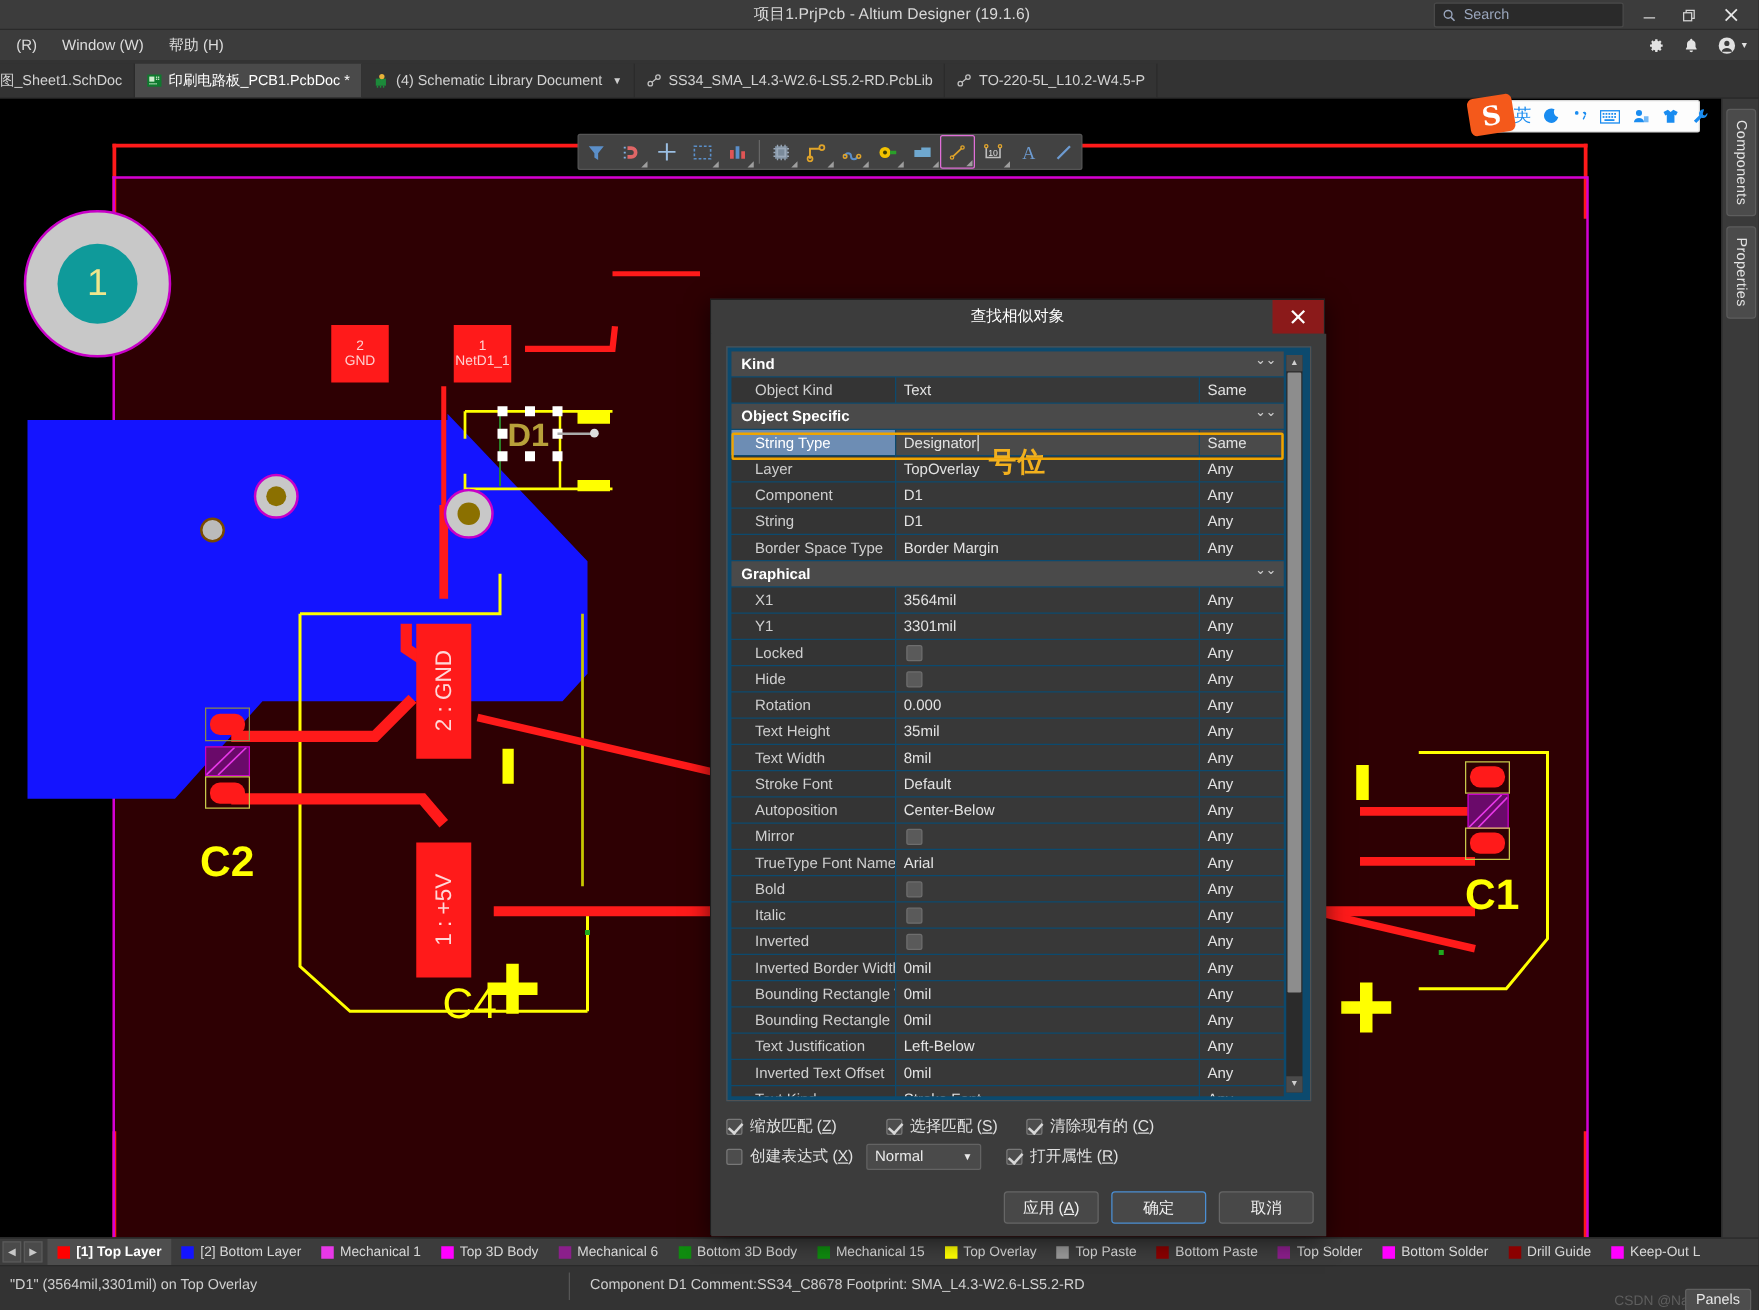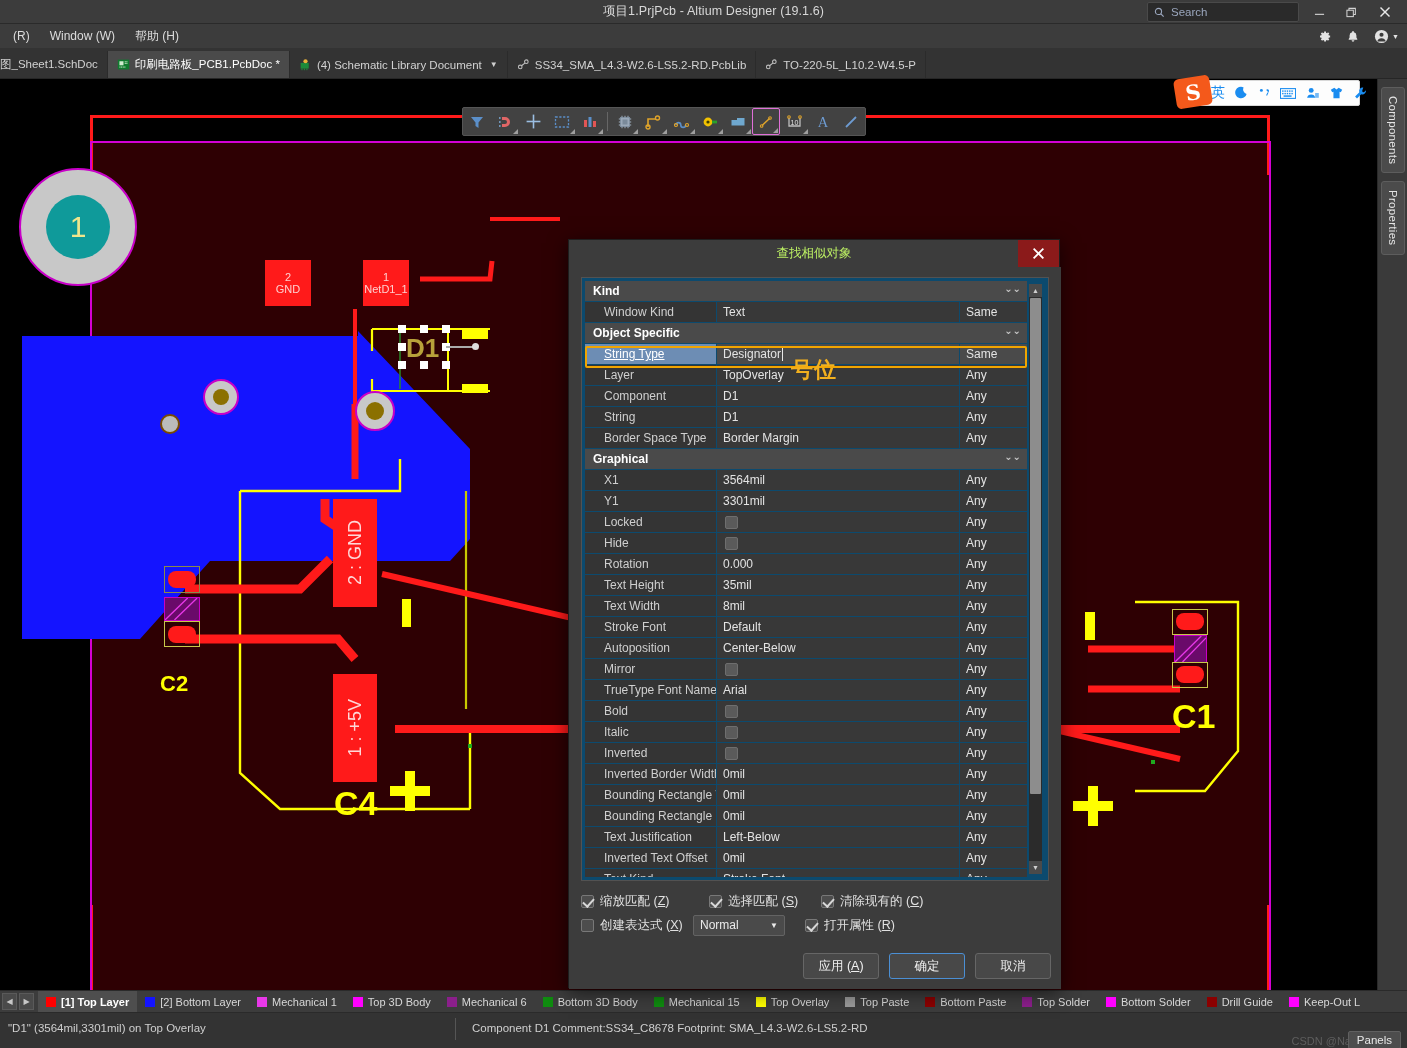--- a/index.html
+++ b/index.html
@@ -153,21 +153,21 @@
 
   
   .dialog {
     position:absolute; left:568px; top:239px; width:492px; height:749px;
     background:#3c3c3c; border:1px solid #1e1e1e;
     box-shadow:0 4px 18px rgba(0,0,0,.6); z-index:60;
   }
   .dlg-title {
     height:27px; background:#3c3c3c; position:relative;
     display:flex; align-items:center; justify-content:center;
-    color:#bef264; font-size:12.5px;
+    color:#ffffff; font-size:12.5px;
   }
   .dlg-close {
     position:absolute; right:0; top:0; width:41px; height:27px;
     background:#8b1a1a; color:#fff; font-size:14px;
     display:flex; align-items:center; justify-content:center;
   }
   .dlg-body { position:absolute; left:0; top:27px; width:492px; height:722px; background:#3c3c3c; }
 
   .grid-wrap {
     position:absolute; left:12px; top:10px; width:468px; height:604px;
@@ -194,21 +194,21 @@
   }
   .gval {
     flex:1; background:#383838; color:#e3e3e3;
     display:flex; align-items:center; padding-left:6px; margin-left:1px;
     white-space:nowrap; overflow:hidden;
   }
   .gmatch {
     width:67px; flex:0 0 67px; background:#383838; color:#e3e3e3;
     display:flex; align-items:center; padding-left:6px; margin-left:1px;
   }
-  .grow.selected .gname { background:#6d8db4; color:#ffffff;text-decoration:underline; }
+  .grow.selected .gname { background:#6d8db4; color:#ffffff; }
   .grow.selected .gval  { background:#4a4a4a; }
   .grow.selected .gmatch{ background:#4a4a4a; }
   .sel-outline {
     position:absolute; left:0; top:65px; width:442px; height:22px;
     border:2px solid #f0a500; border-radius:2px; pointer-events:none;
   }
   .cbbox {
     width:13px; height:13px; background:#5a5a5a; border:1px solid #6e6e6e;
     border-radius:2px; margin-left:2px;
   }
@@ -474,23 +474,23 @@
     <div style="position:absolute;left:164px;top:487px;width:36px;height:27px;border:1.5px solid #8a8a4a"></div>
     <div style="position:absolute;left:168px;top:492px;width:28px;height:17px;border-radius:8px;background:#ff1a1a"></div>
     <div style="position:absolute;left:164px;top:518px;width:36px;height:24px;background:#6a0a6a;border:1px solid #c800c8">
       <svg width="100%" height="100%" viewBox="0 0 36 24" preserveAspectRatio="none">
         <line x1="0" y1="24" x2="24" y2="0" stroke="#e838e8" stroke-width="1.4"></line>
         <line x1="10" y1="24" x2="34" y2="0" stroke="#e838e8" stroke-width="1.4"></line>
       </svg>
     </div>
     <div style="position:absolute;left:164px;top:542px;width:36px;height:26px;border:1.5px solid #c8c84a"></div>
     <div style="position:absolute;left:168px;top:547px;width:28px;height:17px;border-radius:8px;background:#ff1a1a"></div>
-    <div style="position:absolute;left:160px;top:592px;color:#ffff00;font-size:22px;font-weight:bold">C2</div>
-
-    <div style="position:absolute;left:334px;top:705px;color:#ffff00;font-size:34px;font-weight:bold">C4</div>
+    <div style="position:absolute;left:160px;top:592px;color:#ffff00;font-size:34px;font-weight:bold">C2</div>
+
+    <div style="position:absolute;left:354px;top:705px;color:#ffff00;font-size:34px;font-weight:normal">C4</div>
 
     <div style="position:absolute;left:1172px;top:530px;width:36px;height:26px;border:1.5px solid #c8c84a"></div>
     <div style="position:absolute;left:1176px;top:534px;width:28px;height:17px;border-radius:8px;background:#ff1a1a"></div>
     <div style="position:absolute;left:1174px;top:556px;width:33px;height:28px;background:#6a0a6a;border:1px solid #c800c8">
       <svg width="100%" height="100%" viewBox="0 0 33 28" preserveAspectRatio="none">
         <line x1="0" y1="28" x2="28" y2="0" stroke="#e838e8" stroke-width="1.4"></line>
         <line x1="8" y1="28" x2="33" y2="2" stroke="#e838e8" stroke-width="1.4"></line>
       </svg>
     </div>
     <div style="position:absolute;left:1172px;top:583px;width:36px;height:26px;border:1.5px solid #c8c84a"></div>
@@ -688,21 +688,21 @@
 
       <div class="grid-wrap">
         <div class="grid-scroll">
           <div class="grid-inner">
 
             <div class="gheader">
               <span>Kind</span>
               <span class="chev">⌄⌄</span>
             </div>
             <div class="grow">
-              <div class="gname">Window Kind</div>
+              <div class="gname">Object Kind</div>
               <div class="gval">Text</div>
               <div class="gmatch">Same</div>
             </div>
 
             <div class="gheader">
               <span>Object Specific</span>
               <span class="chev">⌄⌄</span>
             </div>
             <div class="grow selected">
               <div class="gname">String Type</div>

